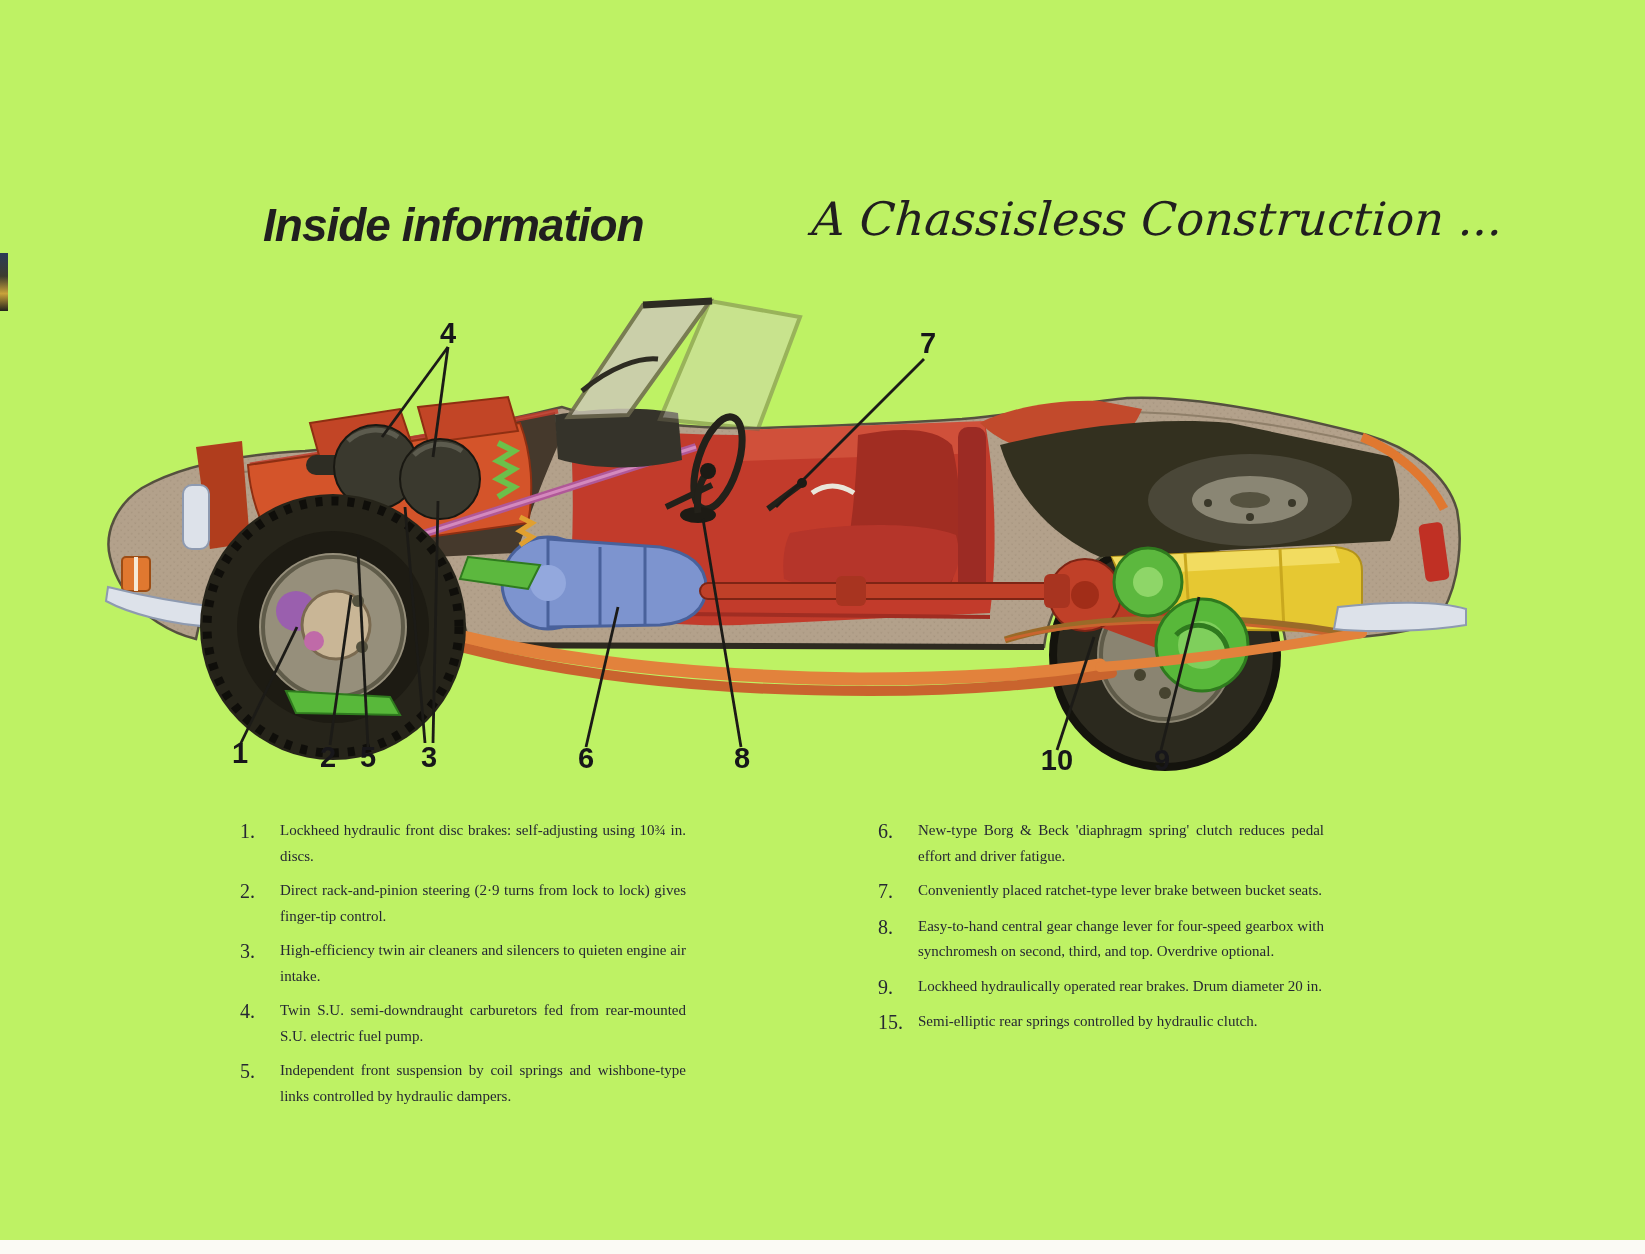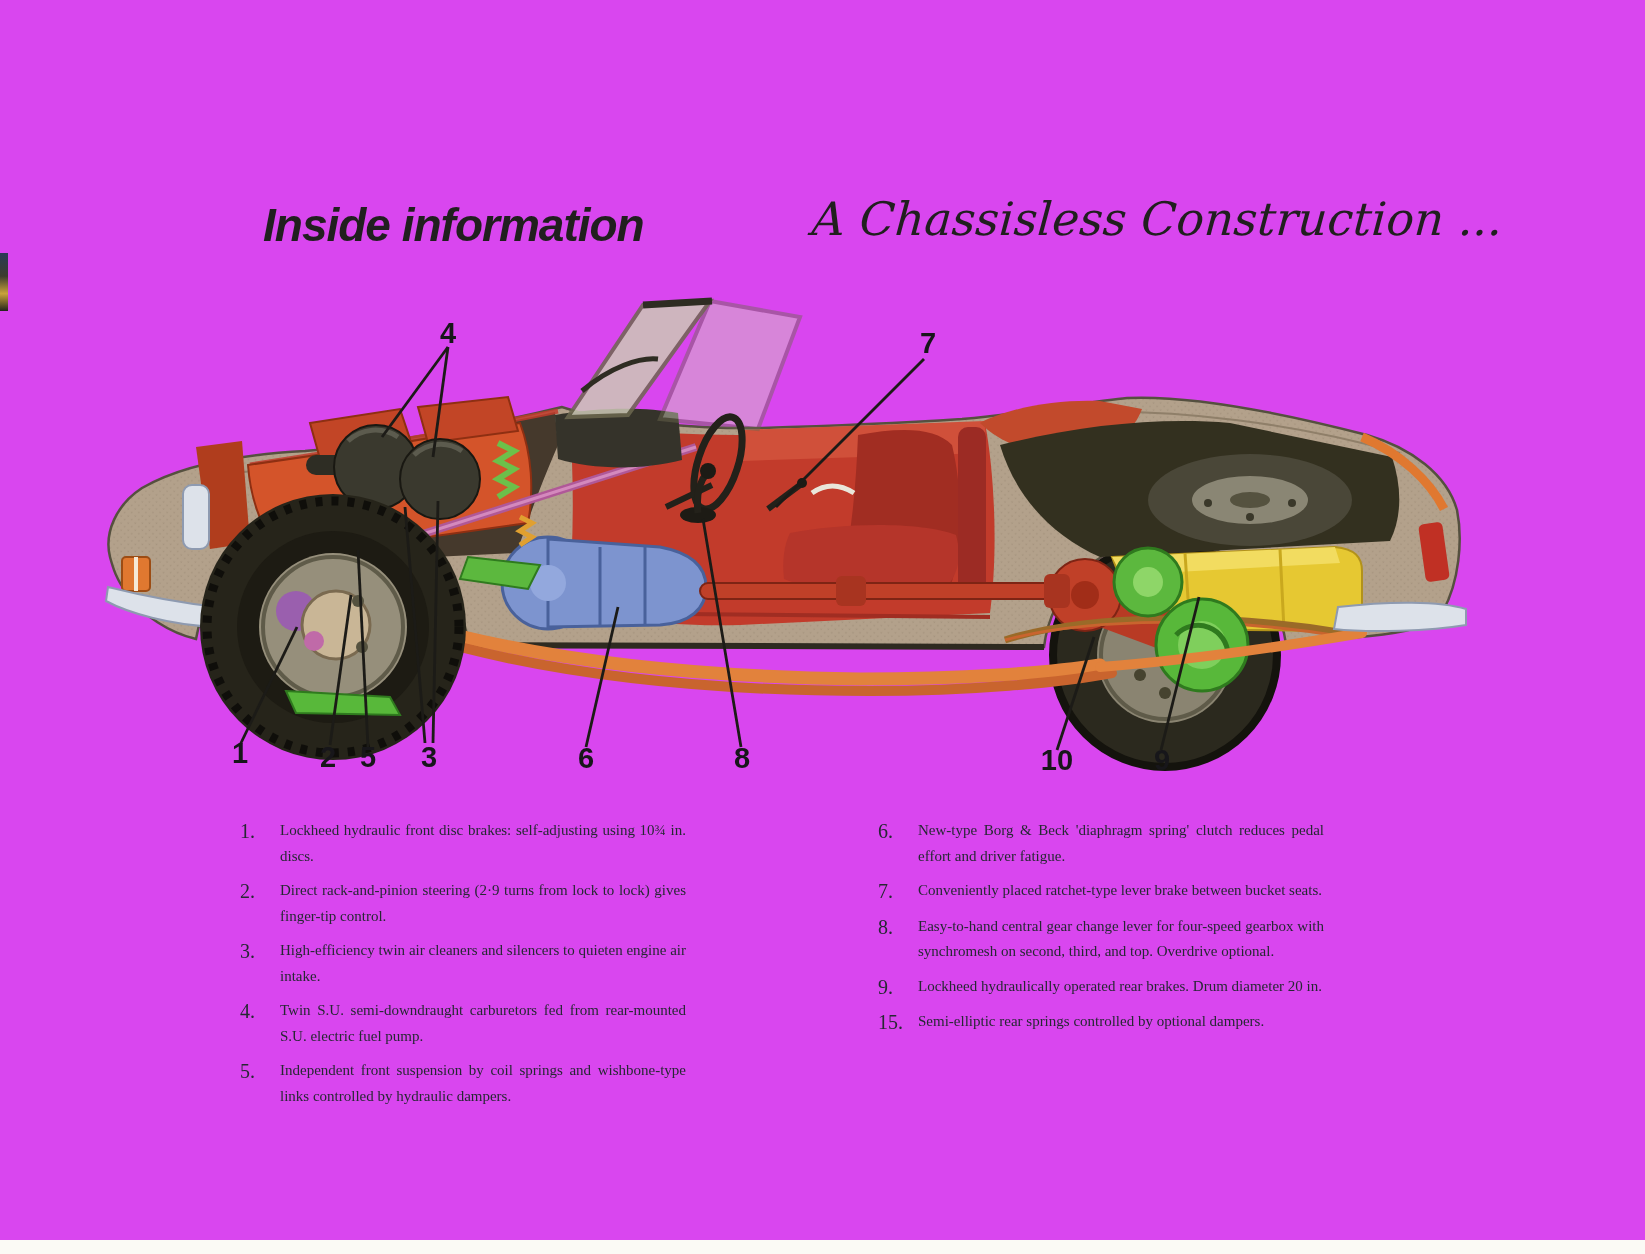--- a/index.html
+++ b/index.html
@@ -1,19 +1,19 @@
 <!DOCTYPE html>
 <html><head>
 <meta charset="utf-8">
 <style>
   html,body{margin:0;padding:0;}
   body{width:1645px;height:1254px;overflow:hidden;background:#e8e4d6;}
   .page{
     position:relative;width:1645px;height:1254px;
-    background:#d946ef;
+    background:#bef264;
     font-family:"Liberation Serif", serif;
   }
   
   .scan-strip{position:absolute;left:0;top:1240px;width:1645px;height:14px;background:#fbfaf5;}
   .edge-sliver{position:absolute;left:0;top:253px;width:8px;height:58px;
     background:linear-gradient(180deg,#2b3a57 0%,#3d3c2e 40%,#c9a23a 70%,#23231c 100%);}
   
   .title-left{
     position:absolute;left:263px;top:198px;
     font-family:"Liberation Sans", sans-serif;
@@ -285,19 +285,19 @@
     <div class="legend-item">
       <span class="num">8.</span>
       <span class="txt">Easy-to-hand central gear change lever for four-speed gearbox with synchromesh on second, third, and top. Overdrive optional.</span>
     </div>
     <div class="legend-item">
       <span class="num">9.</span>
       <span class="txt">Lockheed hydraulically operated rear brakes. Drum diameter 20 in.</span>
     </div>
     <div class="legend-item">
       <span class="num">15.</span>
-      <span class="txt">Semi-elliptic rear springs controlled by optional dampers.</span>
+      <span class="txt">Semi-elliptic rear springs controlled by hydraulic clutch.</span>
     </div>
   </div>
 
   <div class="edge-sliver"></div>
   <div class="scan-strip"></div>
 </div>
 
 </body></html>

